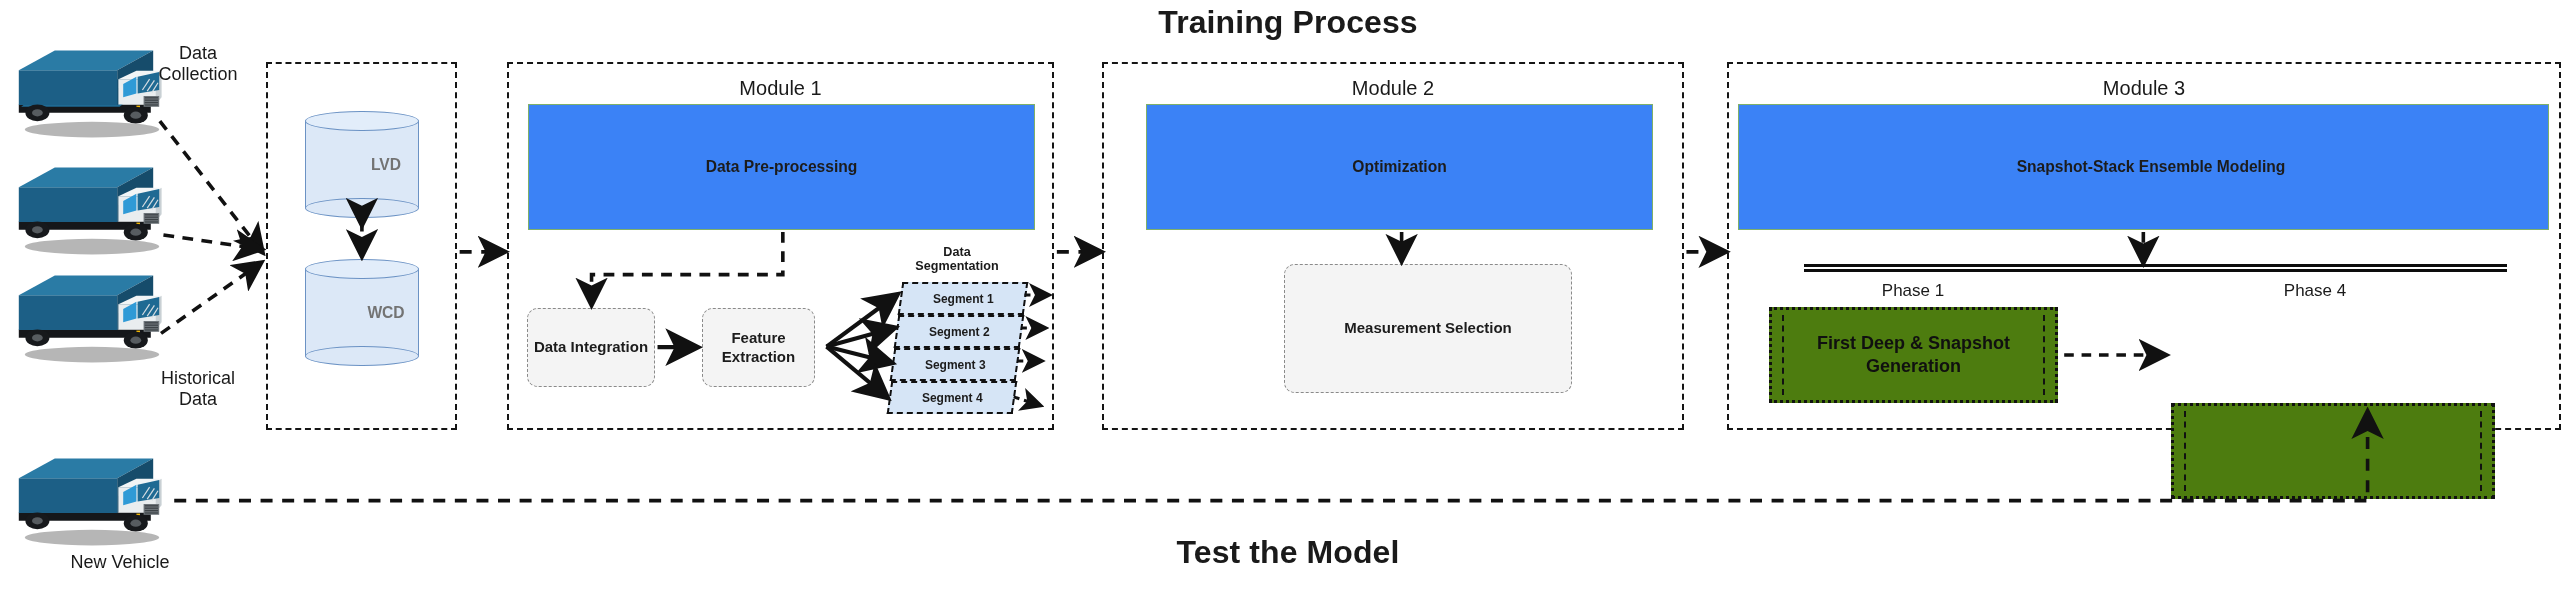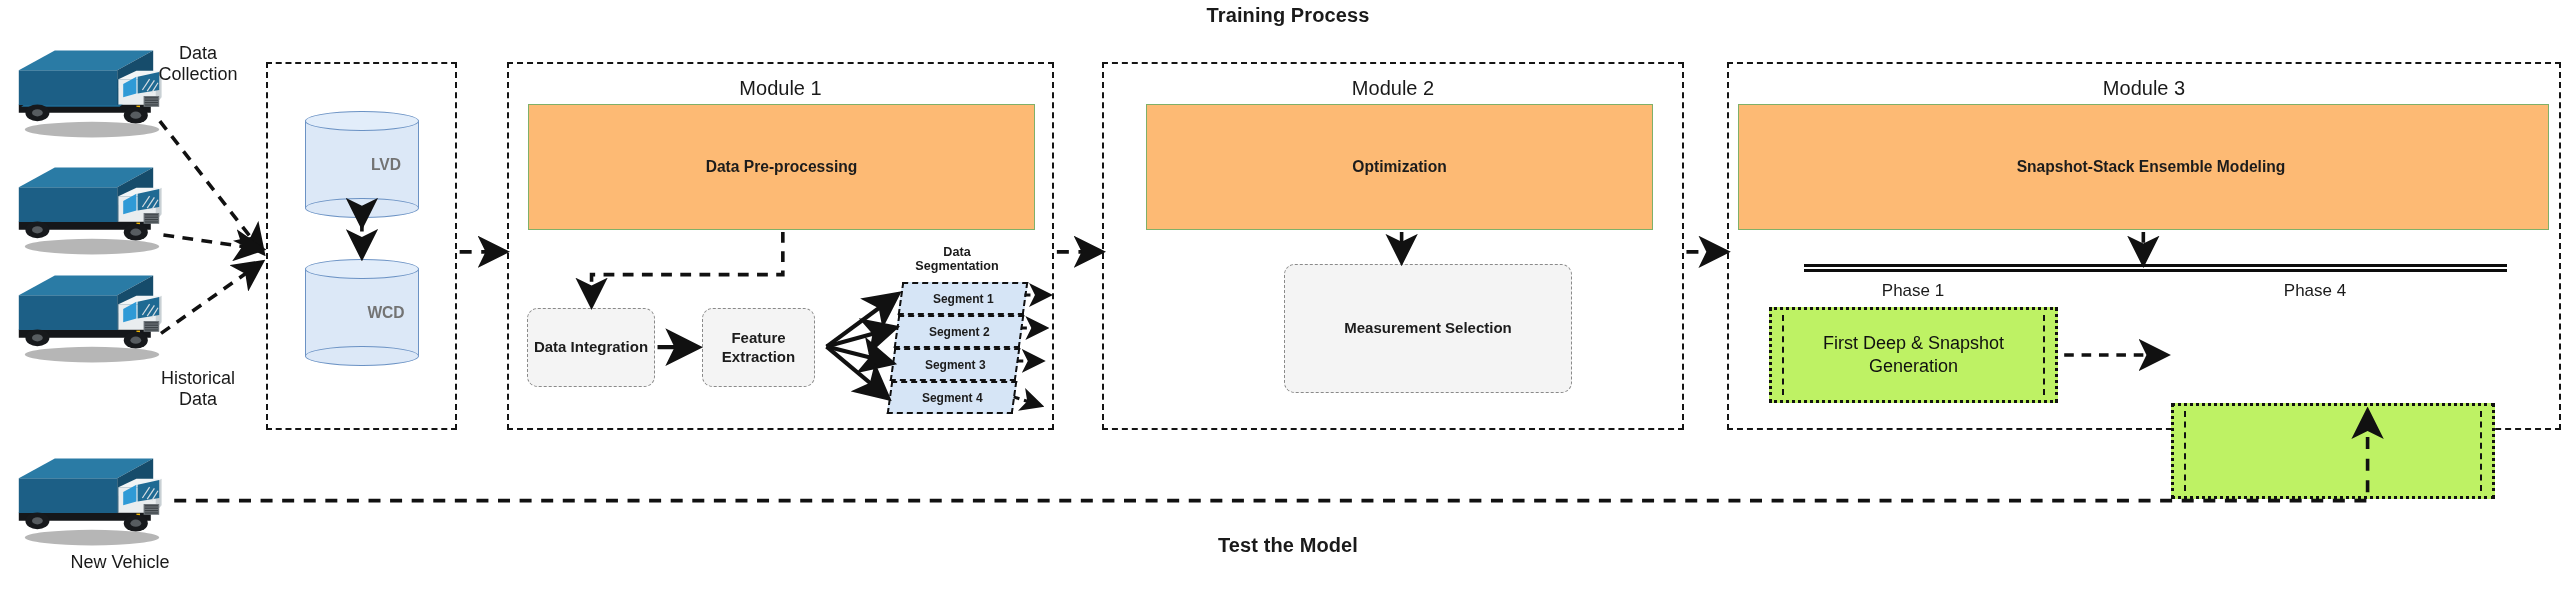--- a/index.html
+++ b/index.html
@@ -8,63 +8,63 @@
     width:2576px; height:611px;
     position:relative;
     font-family:"Liberation Sans", sans-serif;
     color:#1a1a1a;
     overflow:hidden;
   }
   .abs { position:absolute; }
 
   
   .proc-title {
-    font-size:20px; font-weight:bold; letter-spacing:0.1px;
+    font-size:32px; font-weight:bold; letter-spacing:0.1px;
     white-space:nowrap; text-align:center;
   }
 
   
   .dash-box {
     border:2.4px dashed #151515;
     background:transparent;
   }
 
   .module-title {
     font-size:20px; font-weight:normal; text-align:center;
     white-space:nowrap; width:100%;
   }
 
   
   .green-band {
-    background:#fdba74;
+    background:#3b82f6;
     border:1.8px solid #7fb069;
     display:flex; align-items:center; justify-content:center;
     font-size:15.6px; font-weight:bold; color:#1c1c1c;
     text-align:center;
   }
 
   
   .grey-node {
     background:#f4f4f4;
     border:1.8px dashed #8a8a8a;
     border-radius:10.8px;
     display:flex; align-items:center; justify-content:center;
     text-align:center;
     font-size:15px; font-weight:bold; color:#1c1c1c;
     line-height:1.25;
     padding:2.4px;
   }
 
   
   .phase-box {
-    background:#bef264;
+    background:#4d7c0f;
     border:3px dotted #111;
     display:flex; align-items:center; justify-content:center;
     text-align:center;
-    font-size:18px; font-weight:normal; color:#101010;
+    font-size:18px; font-weight:bold; color:#101010;
     line-height:1.3;
     position:relative;
   }
   .phase-box .inner-dash {
     position:absolute;
     top:4.8px; bottom:4.8px; left:9.6px; right:9.6px;
     border-left:2.4px dashed #111;
     border-right:2.4px dashed #111;
     pointer-events:none;
   }

